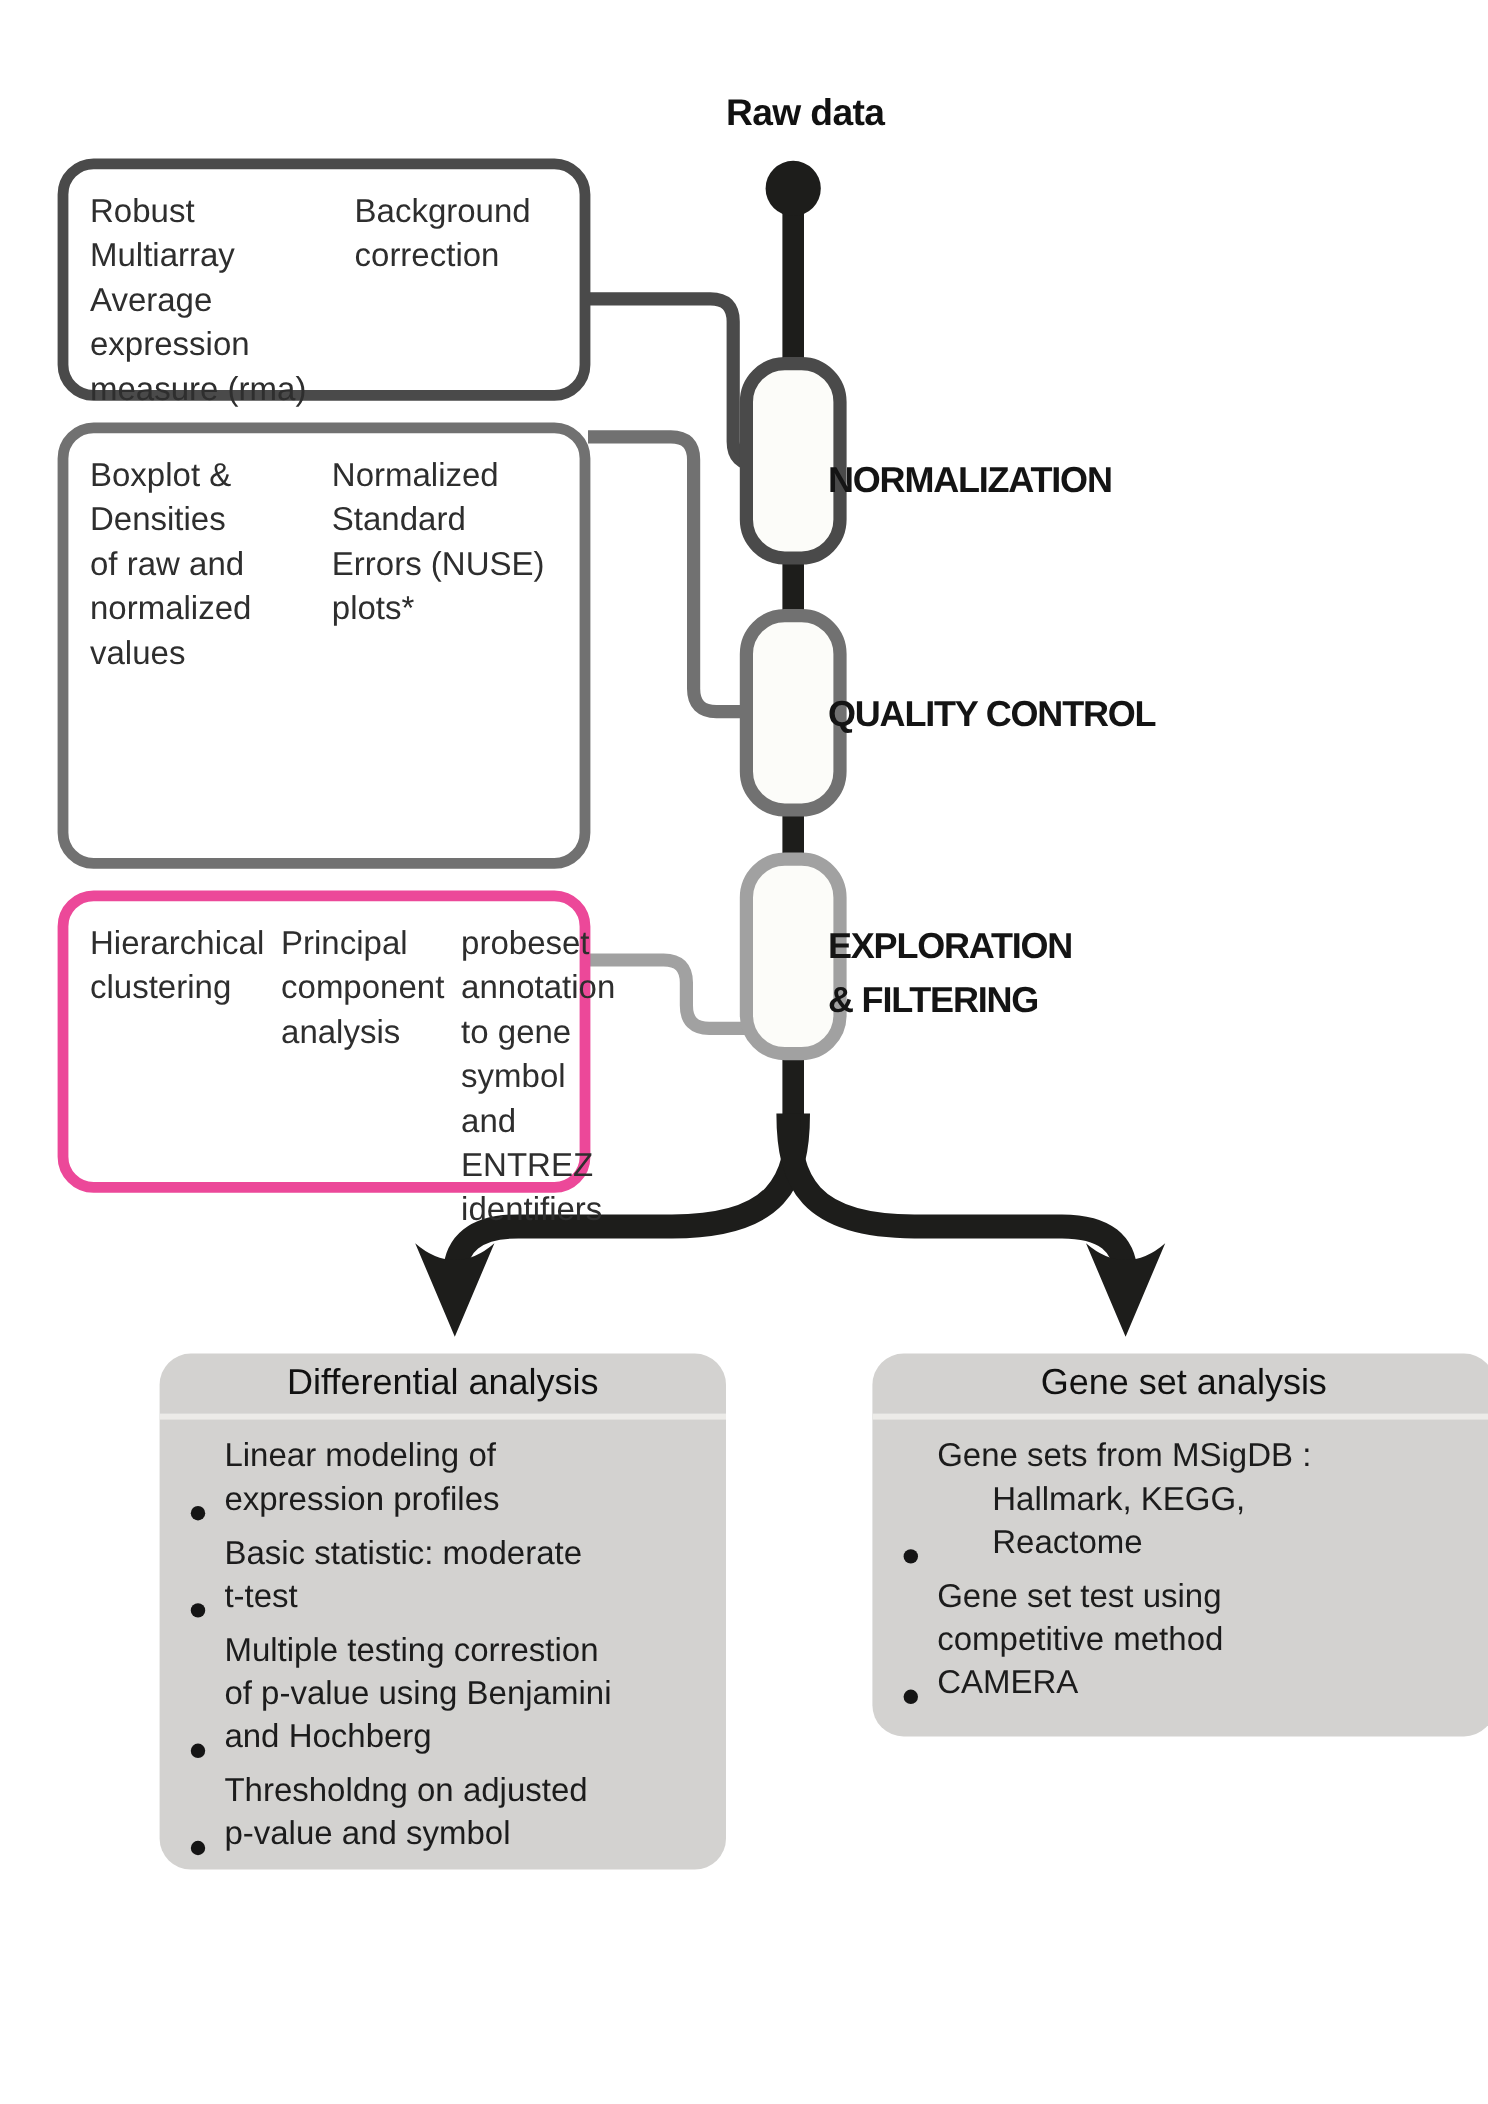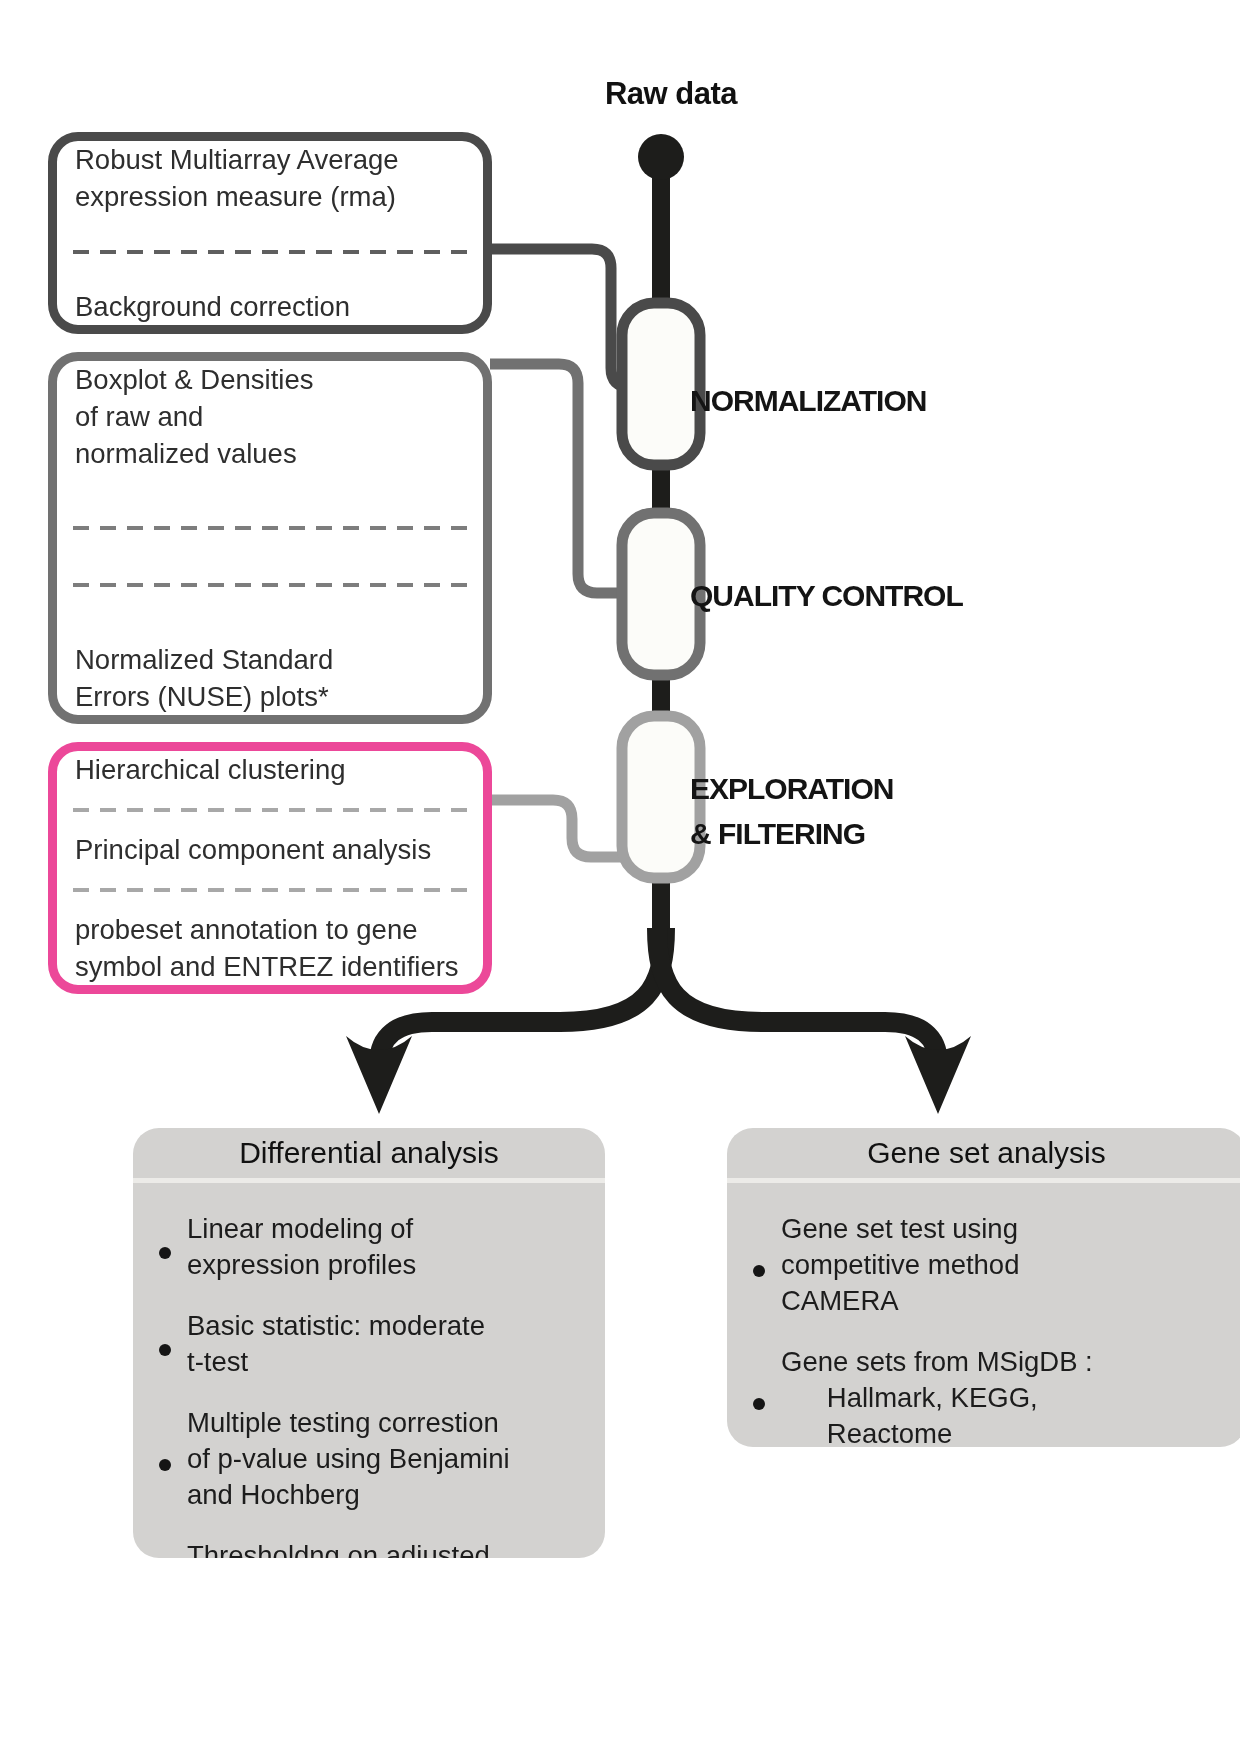--- a/index.html
+++ b/index.html
@@ -16,22 +16,22 @@
     left:561px;top:76px;width:220px;text-align:center;
     font-size:31px;font-weight:bold;color:#111;letter-spacing:-0.5px;
   }
 
   
   svg.spine{left:0;top:0;}
 
   
   .stage-box{
     box-sizing:border-box;border-radius:30px;background:#fff;
-    display:flex;flex-direction:column;justify-content:space-between;
-    padding:0 12px;
+    display:flex;flex-direction:row;justify-content:space-between;
+    padding:16px 12px;
   }
   .stage-box .row{
     font-size:27.5px;line-height:37px;color:#2e2e2e;padding-left:6px;
   }
   .dash{
     height:4px;margin:0 4px;
   }
   .box-1{left:48px;top:132px;width:444px;height:202px;border:9px solid #4a4a4a;}
   .box-2{left:48px;top:352px;width:444px;height:372px;border:9px solid #717171;}
   .box-3{left:48px;top:742px;width:444px;height:252px;border:9px solid #ec4899;}
@@ -52,21 +52,21 @@
   .panel{
     box-sizing:border-box;background:#d3d2d0;border-radius:26px;overflow:hidden;
   }
   .panel-left{left:133px;top:1128px;width:472px;height:430px;}
   .panel-right{left:727px;top:1128px;width:519px;height:319px;}
   .panel-header{
     height:50px;display:flex;align-items:center;justify-content:center;
     font-size:30px;color:#111;border-bottom:5px solid #ecebe8;
   }
   .panel-body{padding:12px 8px 8px 26px;display:flex;flex-direction:column;gap:9px;}
-  .bullet{display:flex;align-items:center;margin-top:16px;}
+  .bullet{display:flex;align-items:flex-end;}
   .bullet-dot{
     width:12px;height:12px;border-radius:50%;background:#151515;
     flex:0 0 12px;margin:12px 16px 0 0;
   }
   .bullet-text{font-size:27.5px;line-height:36px;color:#1c1c1c;}
 </style>
 </head>
 <body>
 
 <svg class="spine abs" width="1240" height="1753" viewBox="0 0 1240 1753">
@@ -148,24 +148,24 @@
 p-value and symbol</span>
     </div>
   </div>
 </div>
 
 <div class="abs panel panel-right">
   <div class="panel-header">Gene set analysis</div>
   <div class="panel-body">
     <div class="bullet">
       <span class="bullet-dot"></span>
+      <span class="bullet-text prewrap">Gene sets from MSigDB :
+      Hallmark, KEGG,
+      Reactome</span>
+    </div>
+    <div class="bullet">
+      <span class="bullet-dot"></span>
       <span class="bullet-text prewrap">Gene set test using
 competitive method
 CAMERA</span>
-    </div>
-    <div class="bullet">
-      <span class="bullet-dot"></span>
-      <span class="bullet-text prewrap">Gene sets from MSigDB :
-      Hallmark, KEGG,
-      Reactome</span>
     </div>
   </div>
 </div>
 
 </body></html>

